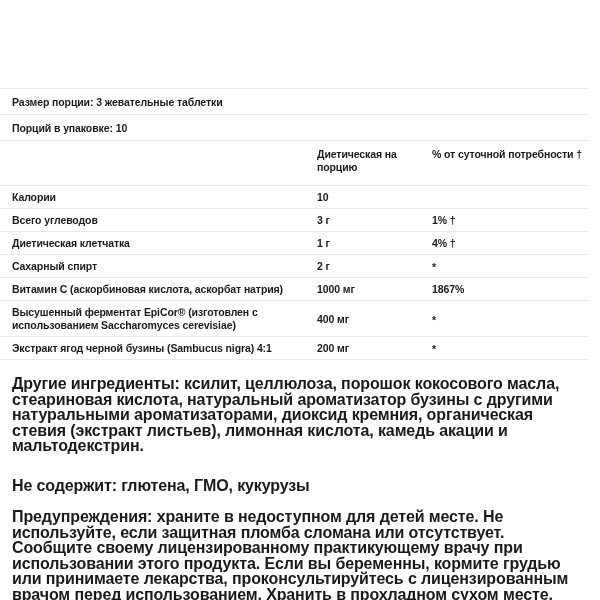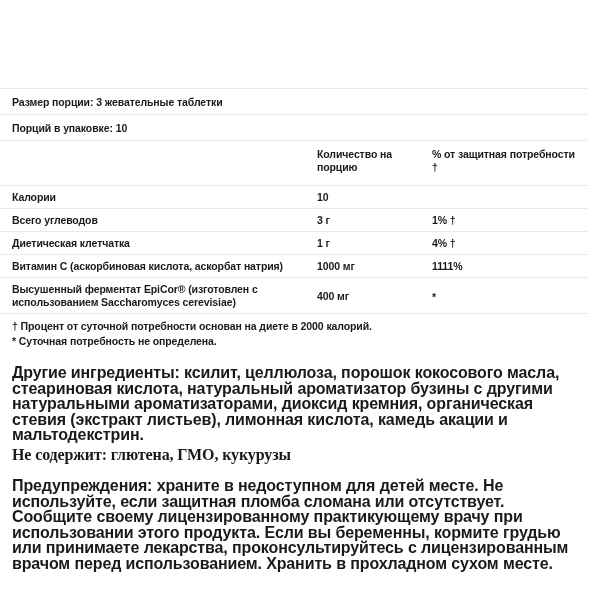--- a/index.html
+++ b/index.html
@@ -100,21 +100,21 @@
   
   .para {
     margin: 0;
     padding: 0 14px 0 12px;
     font-size: 16px;
     font-weight: bold;
     line-height: 15.5px;
     letter-spacing: -0.12px;
   }
   .para.ingredients { margin-top: 16px; }
-  .para.free-from   { margin-top: 4px; font-family: Liberation Serif, serif; }
+  .para.free-from   { margin-top: 24px; }
   .para.warnings    { margin-top: 16px; }
 </style>
 </head>
 <body>
 
 <div class="page">
   <div class="content">
 
     <div class="serving-row">
       <span>Размер порции:</span>
@@ -128,57 +128,63 @@
 
     <table class="nf-table">
       <colgroup>
         <col class="c-name">
         <col class="c-amount">
         <col class="c-dv">
       </colgroup>
       <thead>
         <tr>
           <th class="c-name-h"></th>
-          <th>Количество на порцию</th>
-          <th>% от защитная потребности †</th>
+          <th>Диетическая на порцию</th>
+          <th>% от суточной потребности †</th>
         </tr>
       </thead>
       <tbody>
         <tr>
           <td>Калории</td>
           <td>10</td>
           <td></td>
         </tr>
         <tr>
           <td>Всего углеводов</td>
           <td>3 г</td>
           <td>1% †</td>
         </tr>
         <tr>
           <td>Диетическая клетчатка</td>
           <td>1 г</td>
           <td>4% †</td>
         </tr>
         <tr>
+          <td>Сахарный спирт</td>
+          <td>2 г</td>
+          <td class="dv-star">*</td>
+        </tr>
+        <tr>
           <td>Витамин С (аскорбиновая кислота, аскорбат натрия)</td>
           <td>1000 мг</td>
-          <td>1111%</td>
+          <td>1867%</td>
         </tr>
         <tr class="tall">
           <td>Высушенный ферментат EpiCor® (изготовлен с использованием Saccharomyces cerevisiae)</td>
           <td>400 мг</td>
           <td class="dv-star">*</td>
         </tr>
+        <tr>
+          <td>Экстракт ягод черной бузины (Sambucus nigra) 4:1</td>
+          <td>200 мг</td>
+          <td class="dv-star">*</td>
+        </tr>
       </tbody>
     </table>
 
-    <div class="footnotes">
-      <p>† Процент от суточной потребности  основан на диете в 2000 калорий.</p>
-      <p>* Суточная потребность не определена.</p>
-    </div>
 
     <p class="para ingredients">Другие ингредиенты: ксилит, целлюлоза, порошок кокосового масла, стеариновая кислота, натуральный ароматизатор бузины с другими натуральными ароматизаторами, диоксид кремния, органическая стевия (экстракт листьев), лимонная кислота, камедь акации и мальтодекстрин.</p>
 
     <p class="para free-from">Не содержит: глютена, ГМО, кукурузы</p>
 
     <p class="para warnings">Предупреждения: храните в недоступном для детей месте. Не используйте, если защитная пломба сломана или отсутствует. Сообщите своему лицензированному практикующему врачу при использовании этого продукта. Если вы беременны, кормите грудью или принимаете лекарства, проконсультируйтесь с лицензированным врачом перед использованием. Хранить в прохладном сухом месте.</p>
 
   </div>
 </div>
 

